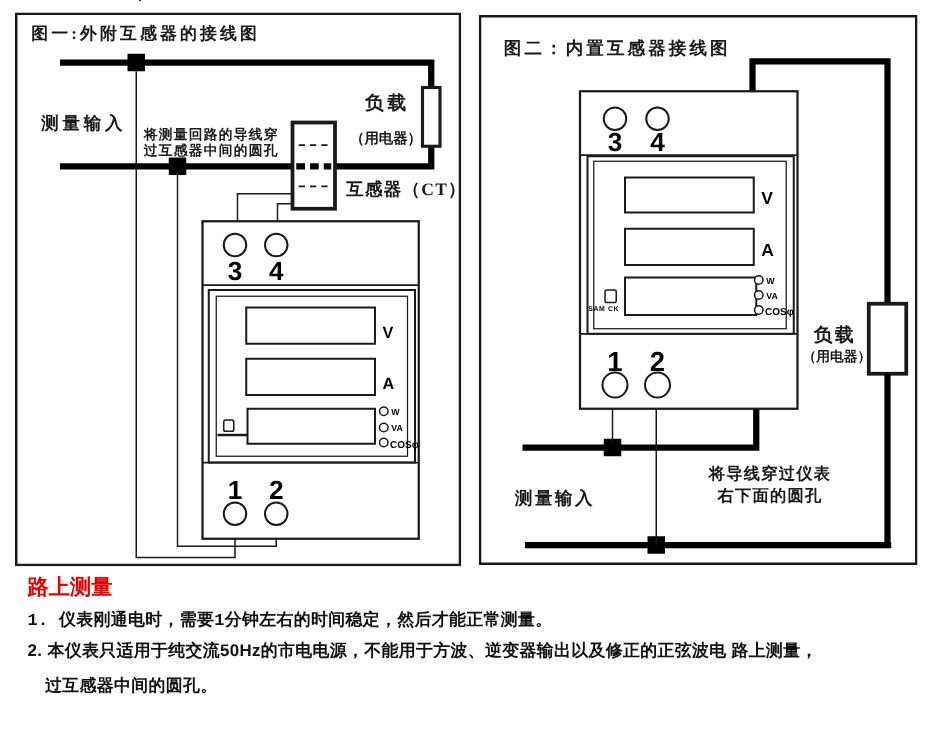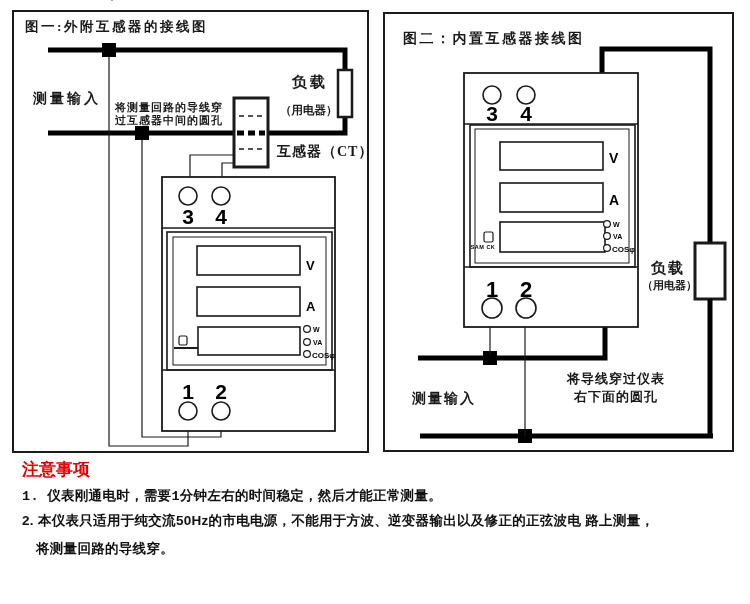--- a/index.html
+++ b/index.html
@@ -149,18 +149,18 @@
       <circle class="boxw" cx="143" cy="296" r="10" stroke-width="1.6"></circle>
     </g>
 
     <text class="t-cn" x="268" y="261" font-size="15" letter-spacing="2">负载</text>
     <text class="t-cn" x="259" y="277" font-size="11">（用电器）</text>
     <text class="t-cn" x="29" y="391" font-size="14" letter-spacing="2">测量输入</text>
     <text class="t-cn" x="184" y="371" font-size="13" letter-spacing="1">将导线穿过仪表</text>
     <text class="t-cn" x="191" y="389" font-size="13" letter-spacing="1">右下面的圆孔</text>
   </svg>
 
-  <div class="notes-title" style="color:#e60000;">注意事项</div>
+  <div class="notes-title" style="color:#e60000;">路上测量</div>
   <div class="note-line nl1">1. 仪表刚通电时，需要1分钟左右的时间稳定，然后才能正常测量。</div>
   <div class="note-line nl2">2. 本仪表只适用于纯交流50Hz的市电电源，不能用于方波、逆变器输出以及修正的正弦波电 路上测量，</div>
-  <div class="note-line nl3">将测量回路的导线穿。</div>
+  <div class="note-line nl3">过互感器中间的圆孔。</div>
 
 </div>
 
 </body></html>

